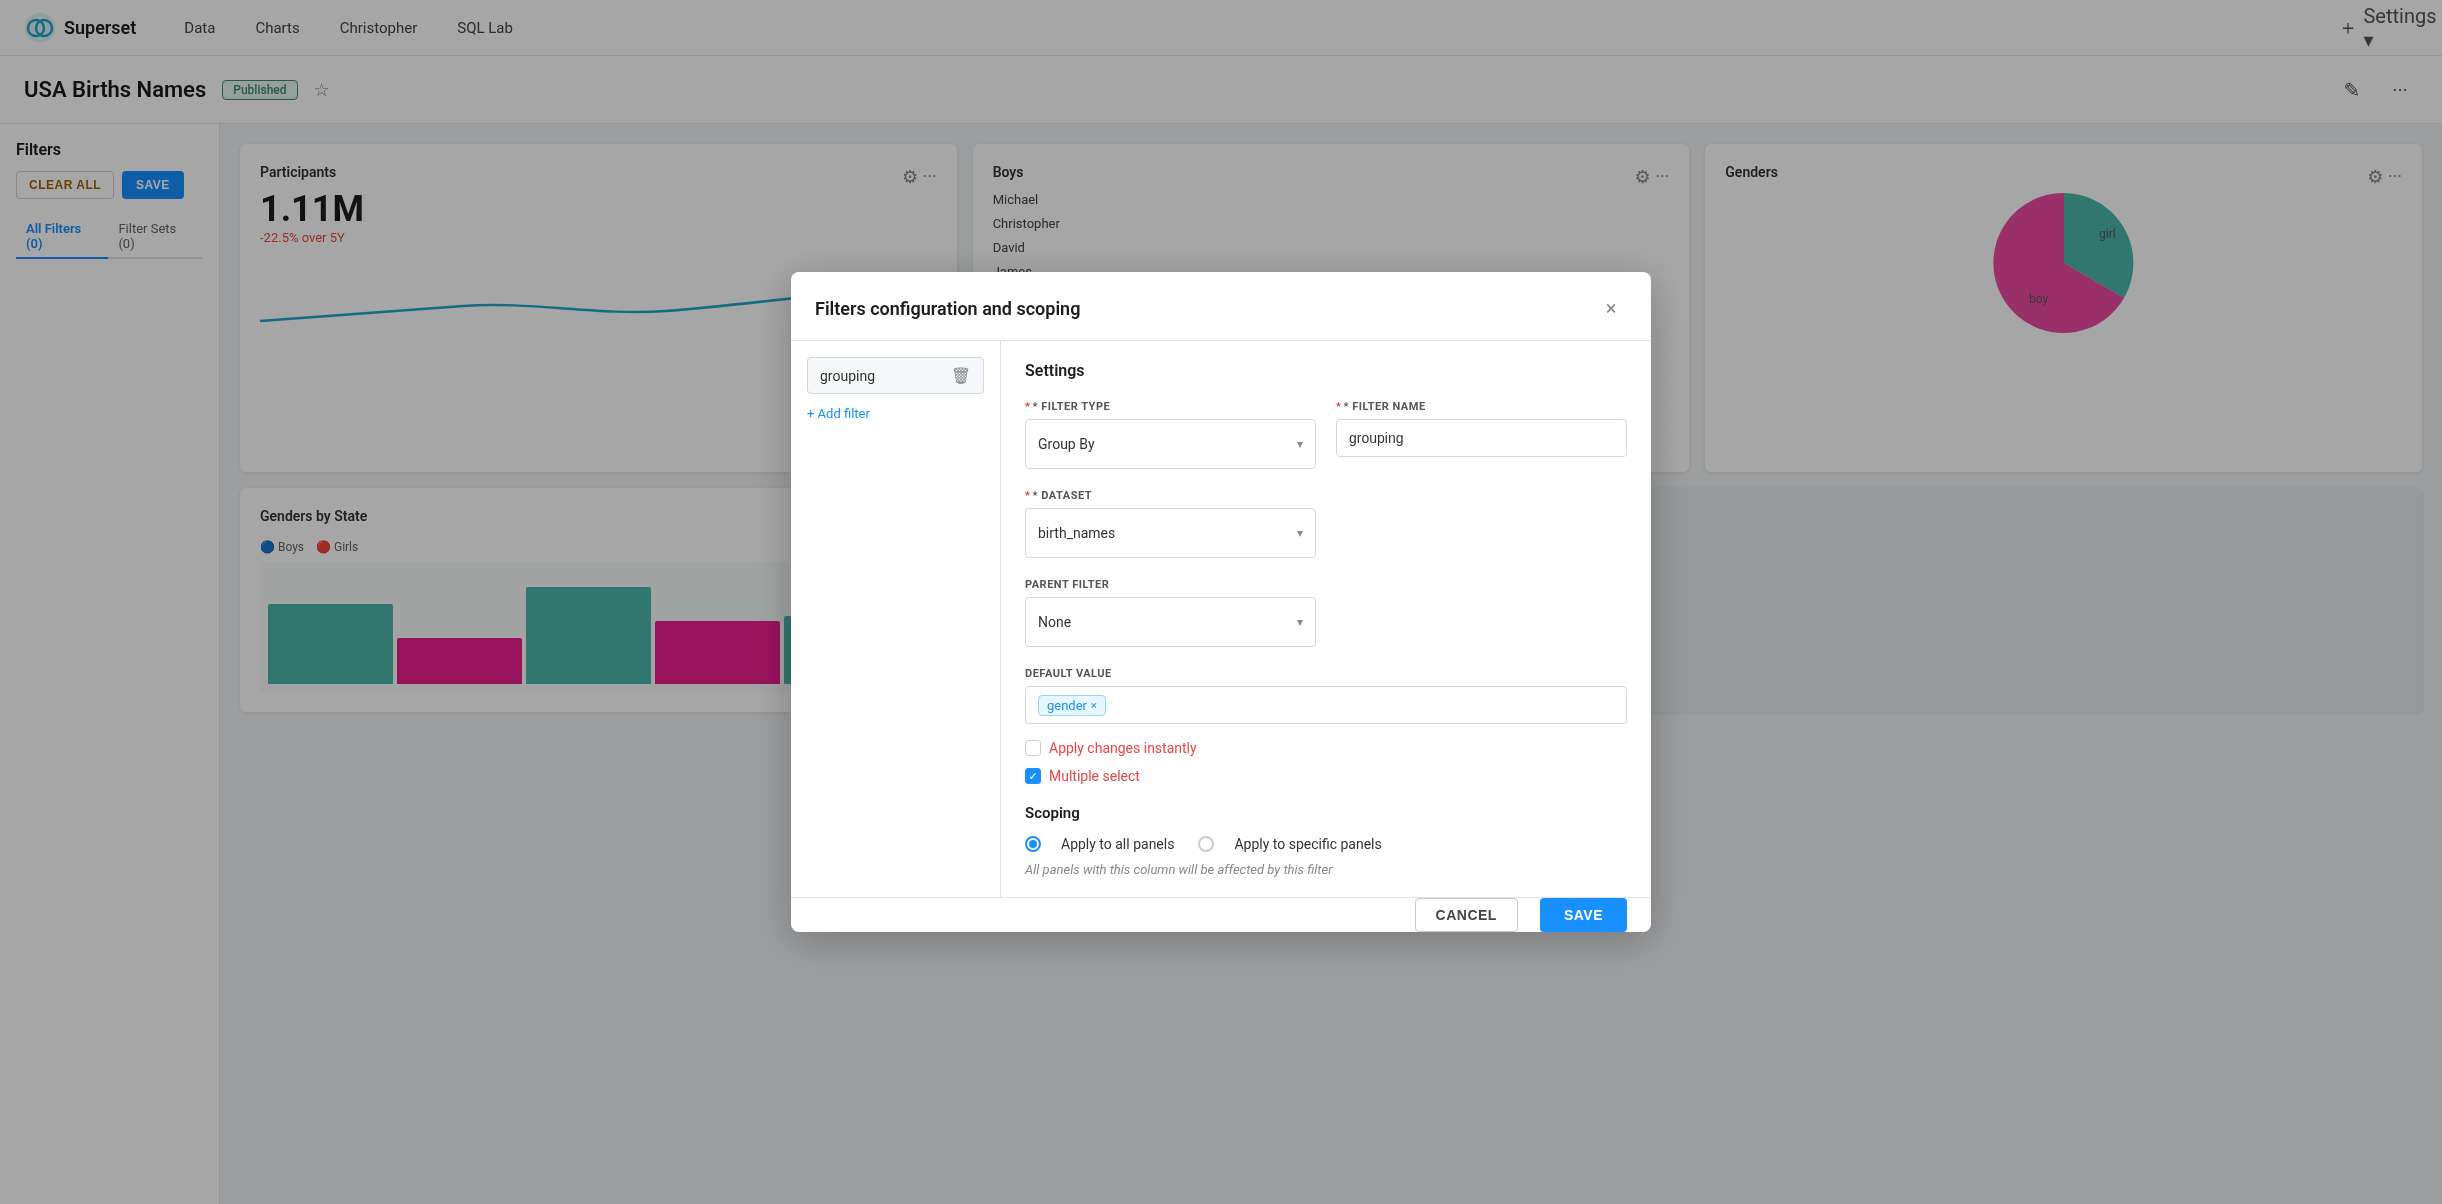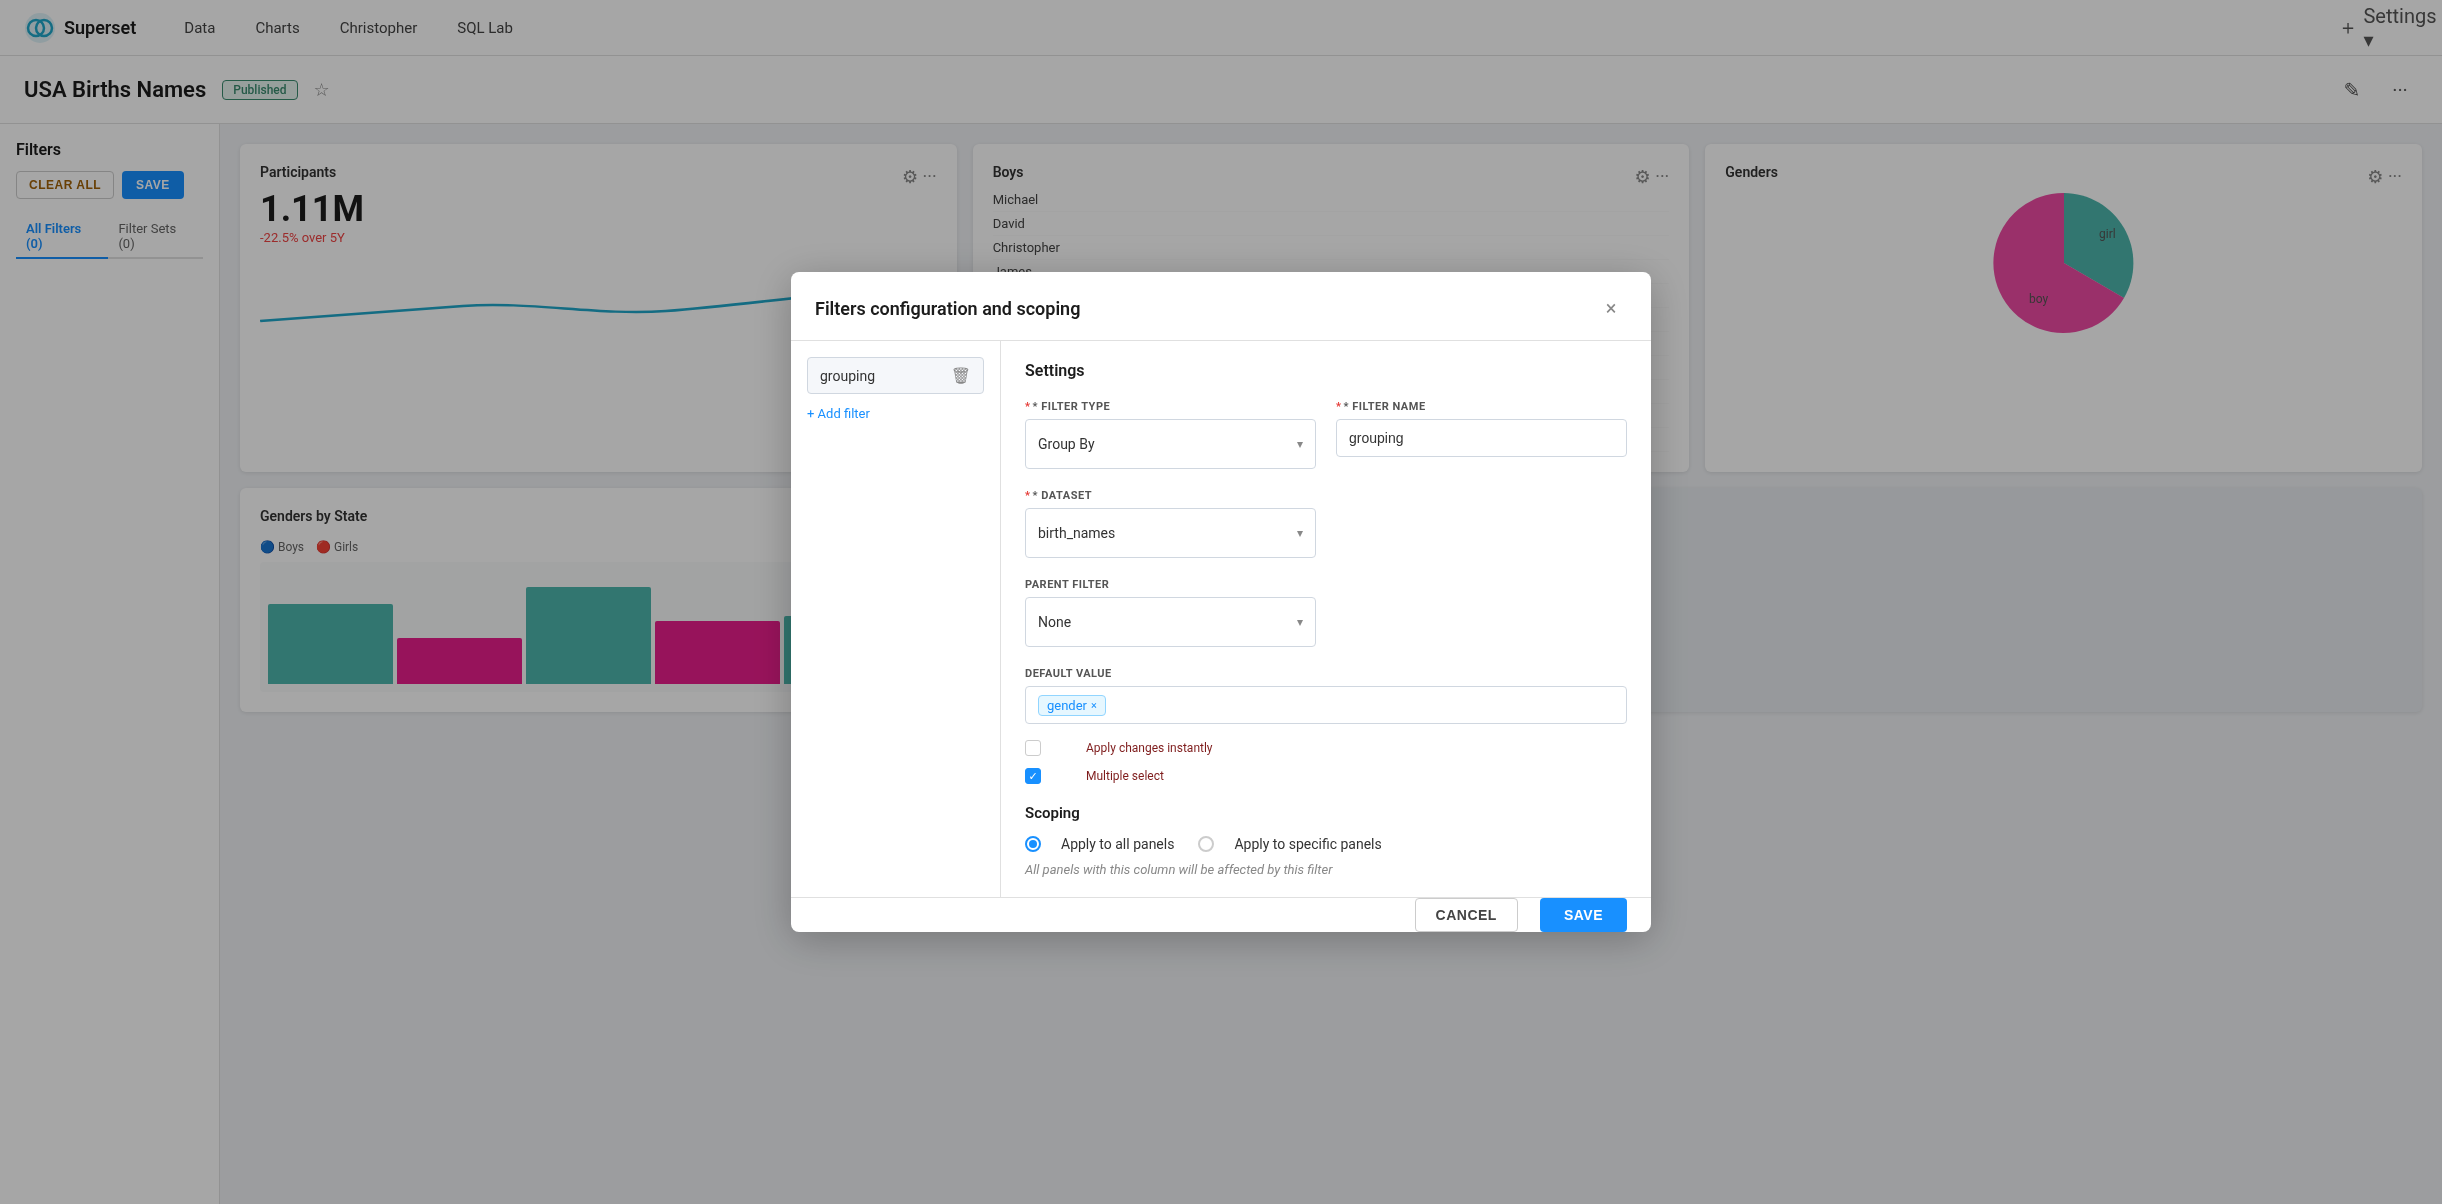--- a/index.html
+++ b/index.html
@@ -430,23 +430,22 @@
     .checkbox.checked {
       background: #1890ff;
       border-color: #1890ff;
     }
     .checkbox.checked::after {
       content: '✓';
       color: #fff;
       font-size: 11px;
     }
     .checkbox-label {
-      font-size: 12px;
-      color: #7f1d1d;
-      margin-left: 37px;
+      font-size: 14px;
+      color: #ef4444;
     }
     .scoping-section {
       margin-top: 20px;
     }
     .scoping-title {
       font-size: 15px;
       font-weight: 600;
       color: #1c1c1c;
       margin-bottom: 14px;
     }
@@ -621,22 +620,22 @@
           </svg>
         </div>
       </div>
 
       <div class="card">
         <div class="card-top">
           <div class="card-title">Boys</div>
           <div class="card-menu-icon">⚙ ···</div>
         </div>
         <div class="table-row">Michael</div>
+        <div class="table-row">Christopher</div>
         <div class="table-row">David</div>
-        <div class="table-row">Christopher</div>
         <div class="table-row">James</div>
         <div class="table-row">John</div>
         <div class="table-row">Matthew</div>
         <div class="table-row">Robert</div>
         <div class="table-row">Daniel</div>
         <div class="table-row">Joseph</div>
         <div class="table-row">William</div>
         <div class="table-row">Joshua</div>
       </div>
 

